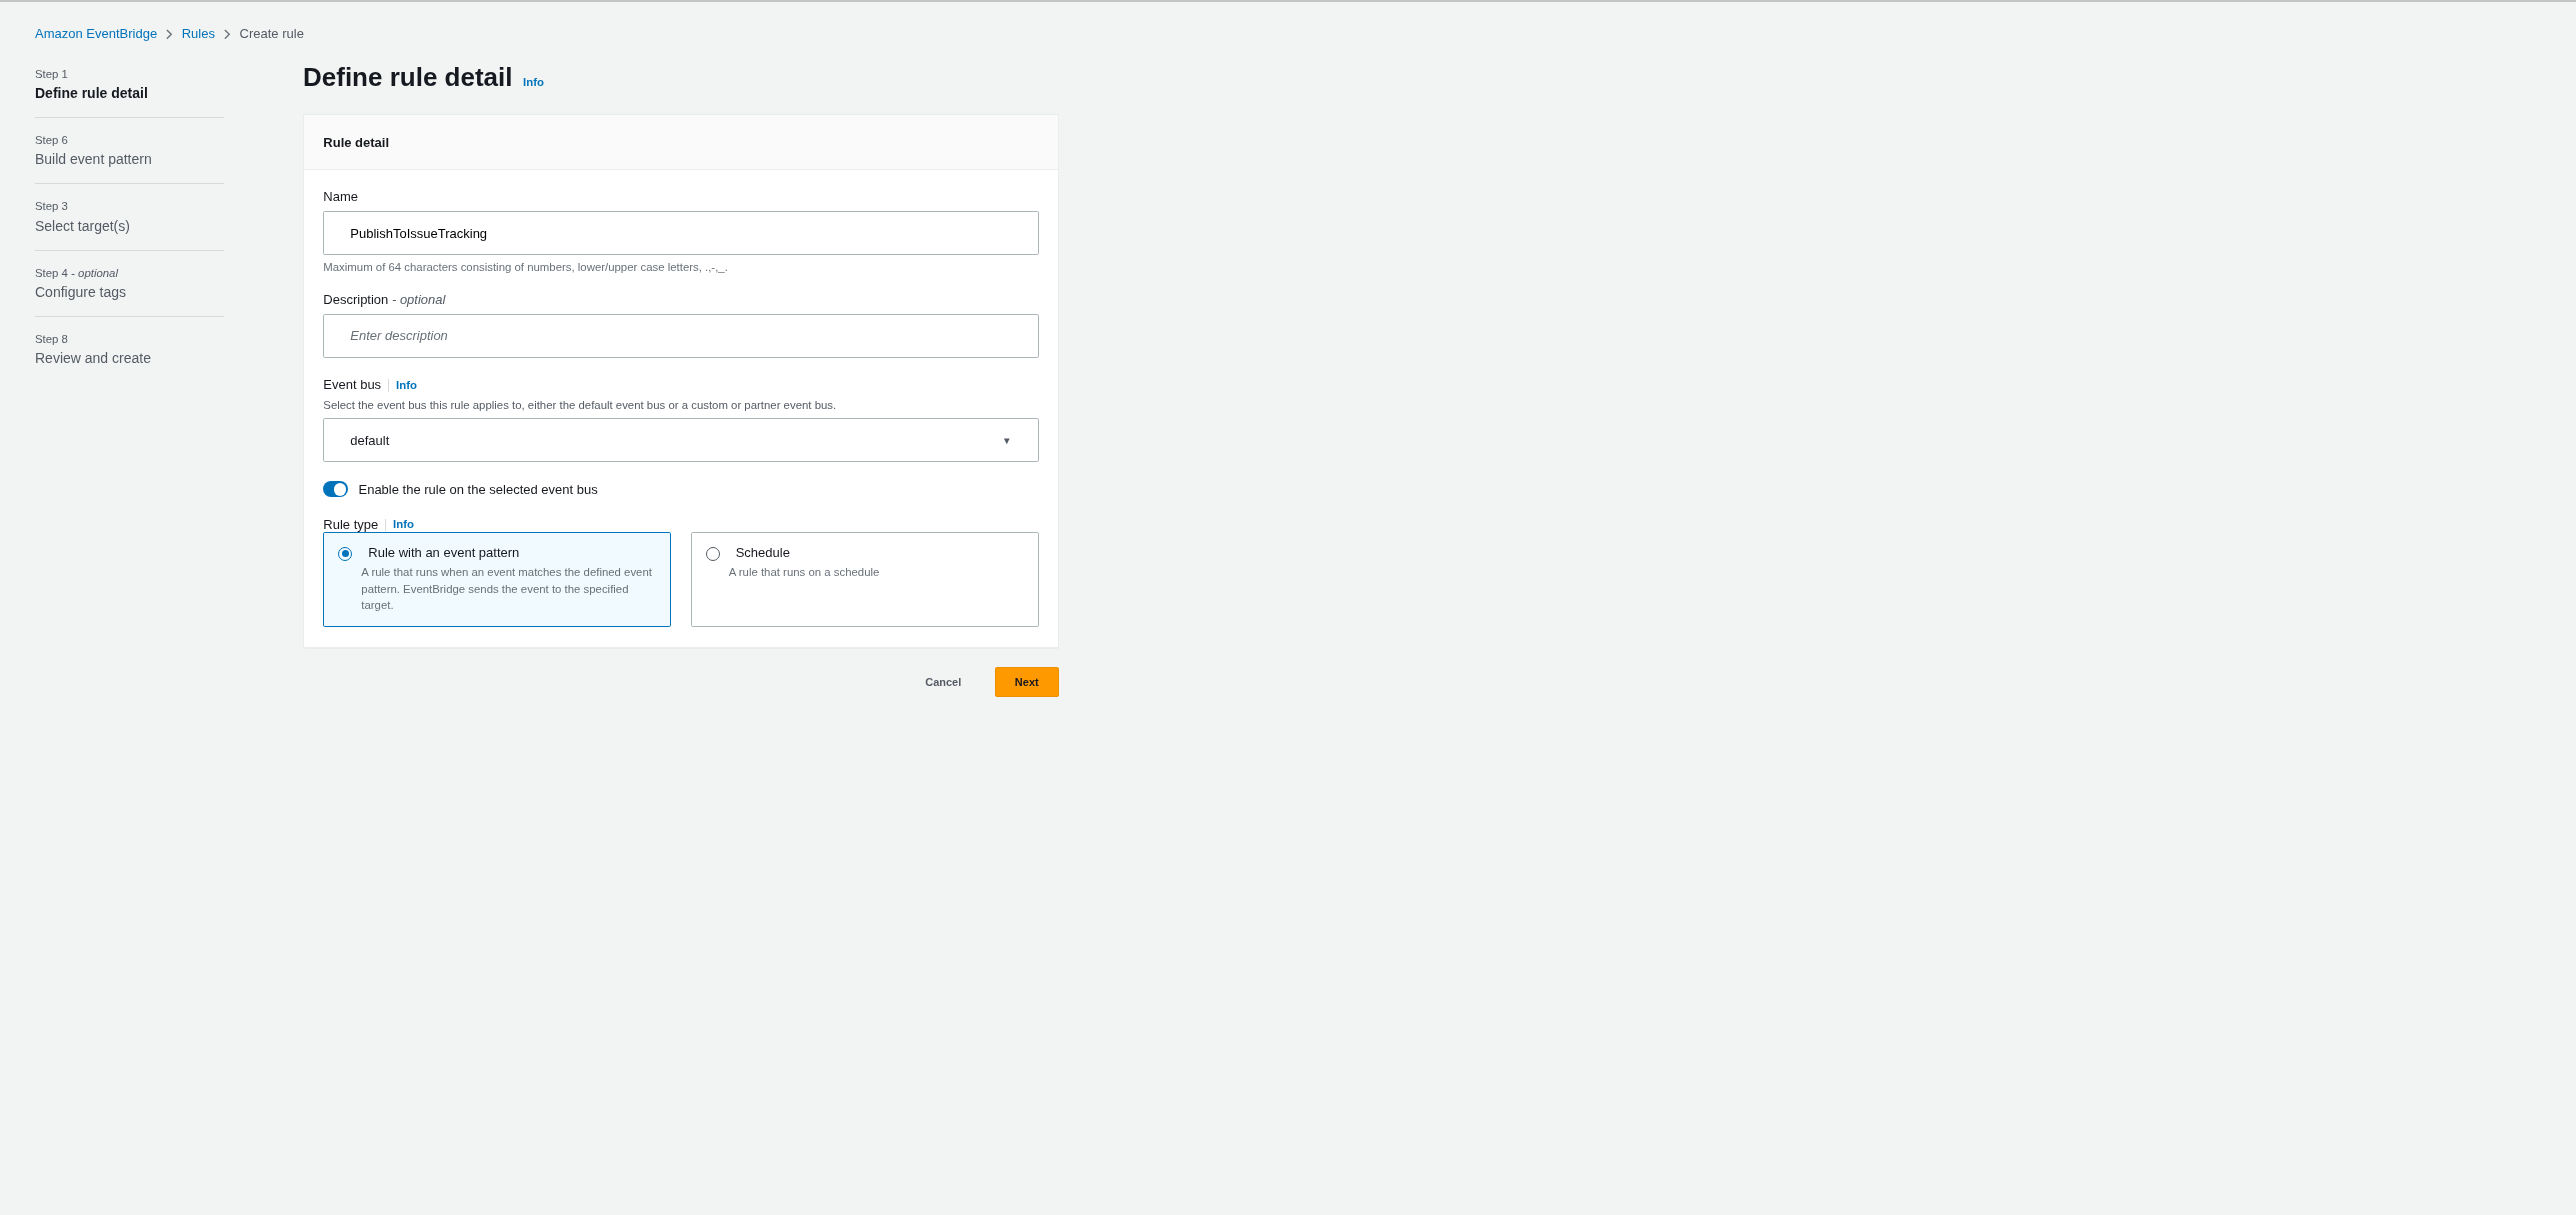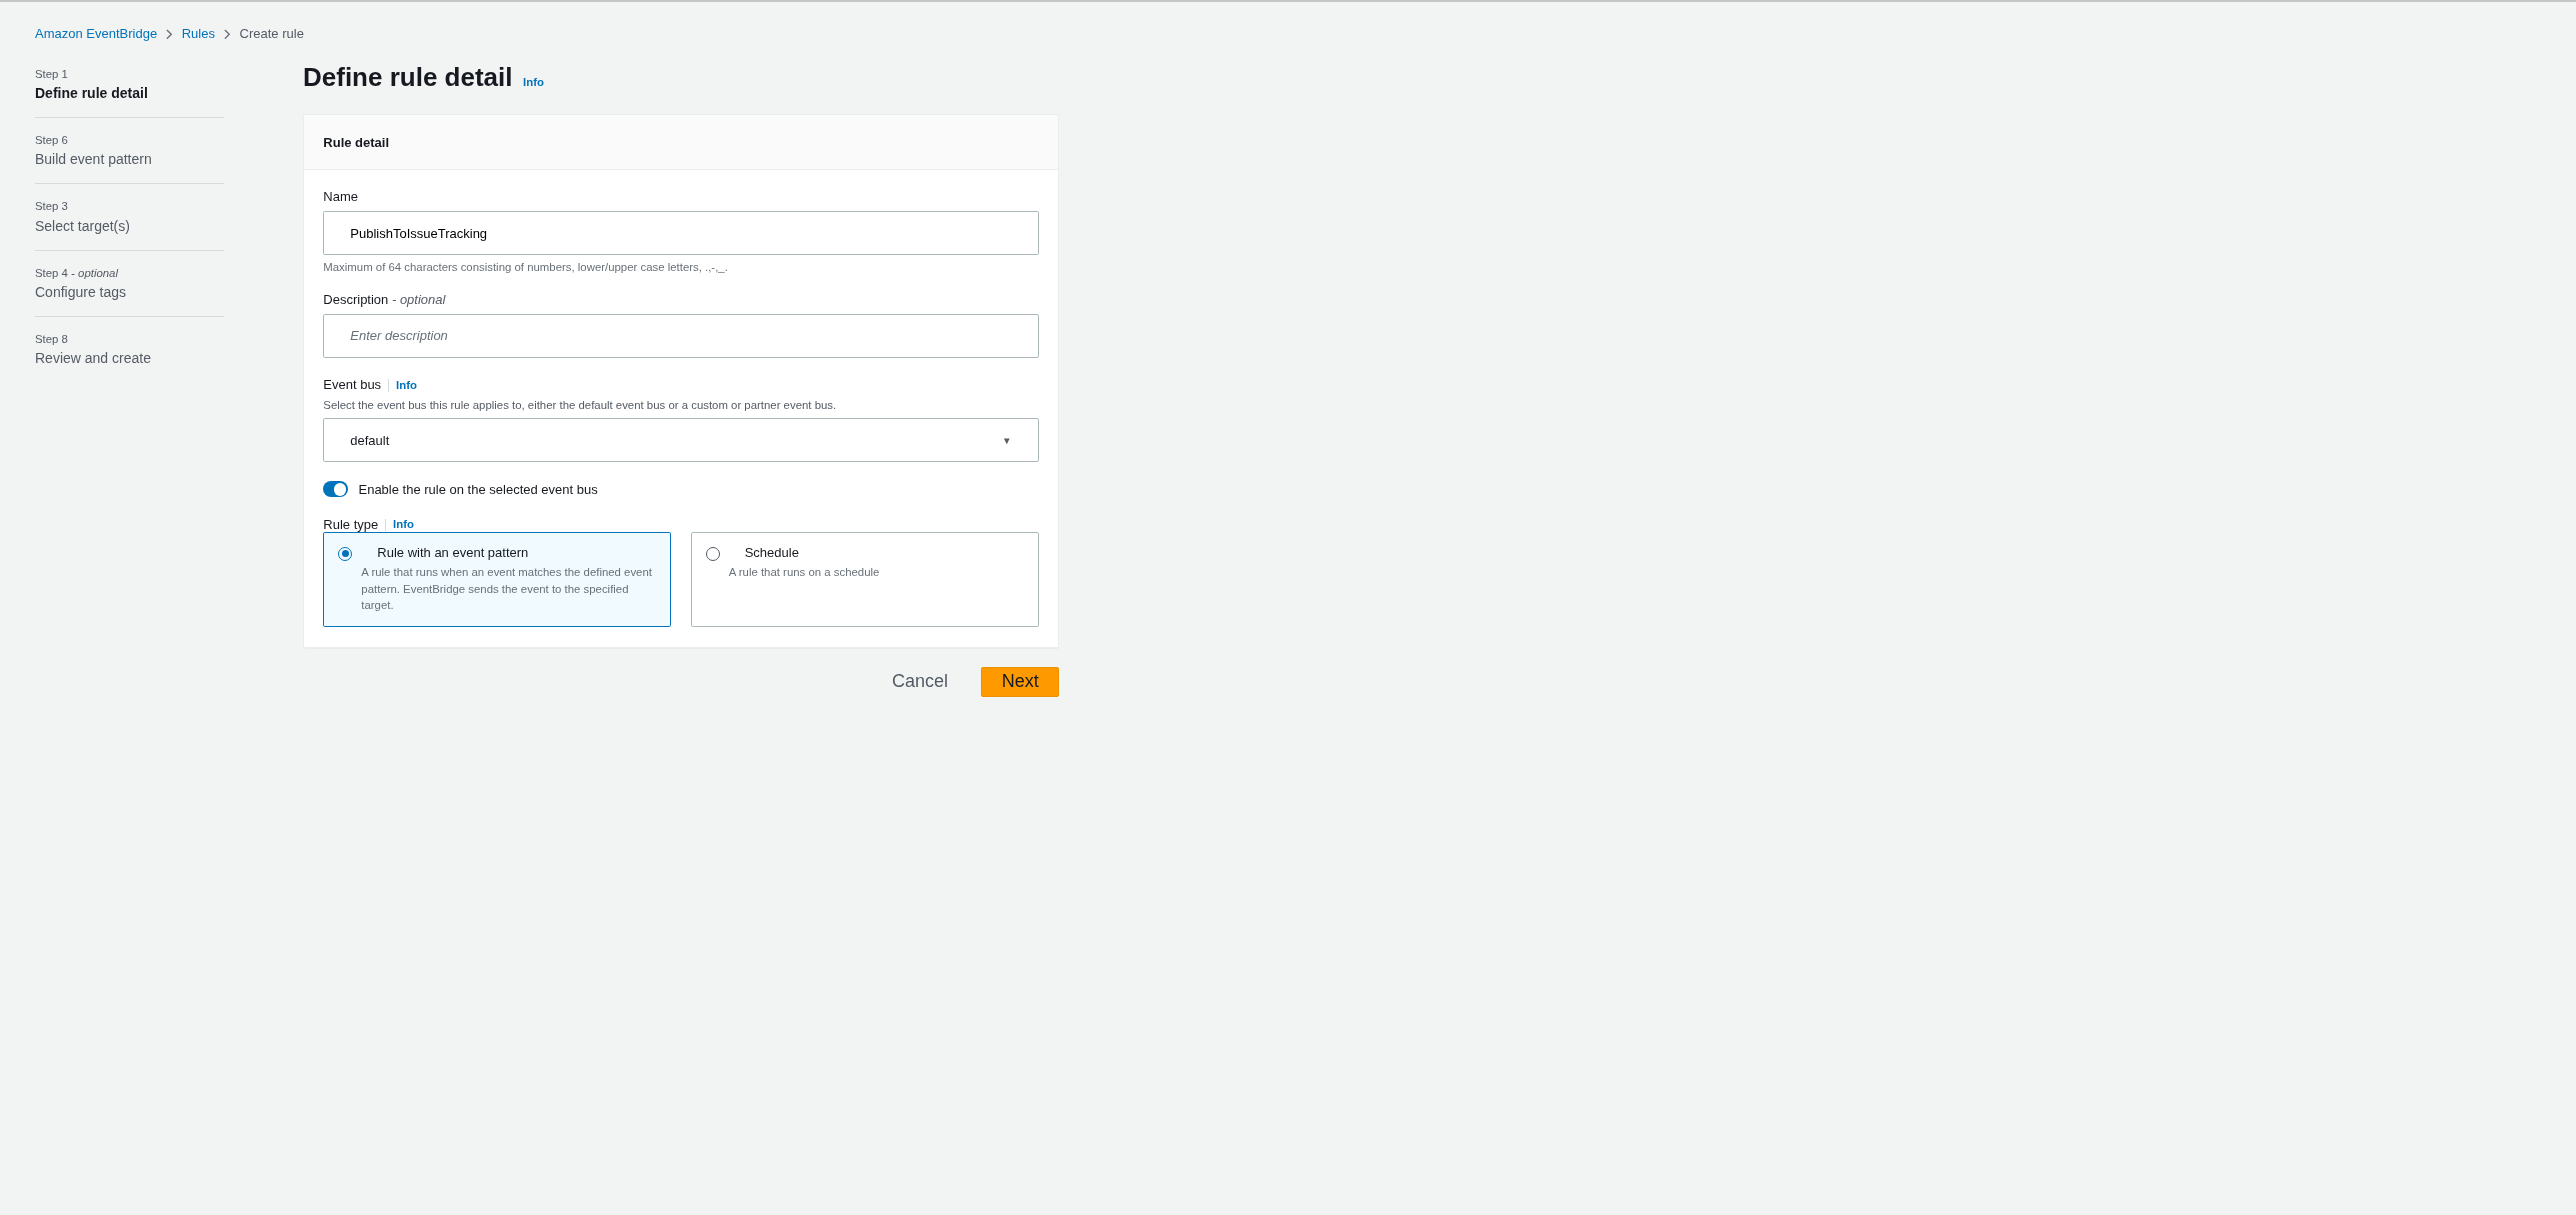--- a/index.html
+++ b/index.html
@@ -194,21 +194,21 @@
       cursor: pointer;
       background: #fff;
     }
     .tile.selected {
       border: 0.9px solid #0073bb;
       background: #f1faff;
     }
     .tile-head {
       display: flex;
       align-items: center;
-      gap: 25px;
+      gap: 16px;
     }
     .radio {
       width: 14px;
       height: 14px;
       border: 0.9px solid #545b64;
       border-radius: 50%;
       flex-shrink: 0;
       position: relative;
       margin-top: 1.8px;
     }
@@ -235,22 +235,22 @@
       display: flex;
       justify-content: flex-end;
       gap: 14px;
       margin-top: 19.3px;
       padding-bottom: 35px;
     }
     .btn {
       height: 30px;
       padding: 0 19.3px;
       border-radius: 1.8px;
-      font-size: 18px;
-      font-weight: 400;
+      font-size: 11px;
+      font-weight: 700;
       cursor: pointer;
       border: none;
       display: inline-flex;
       align-items: center;
     }
     .btn-link {
       background: transparent;
       color: #545b64;
     }
     .btn-primary {

